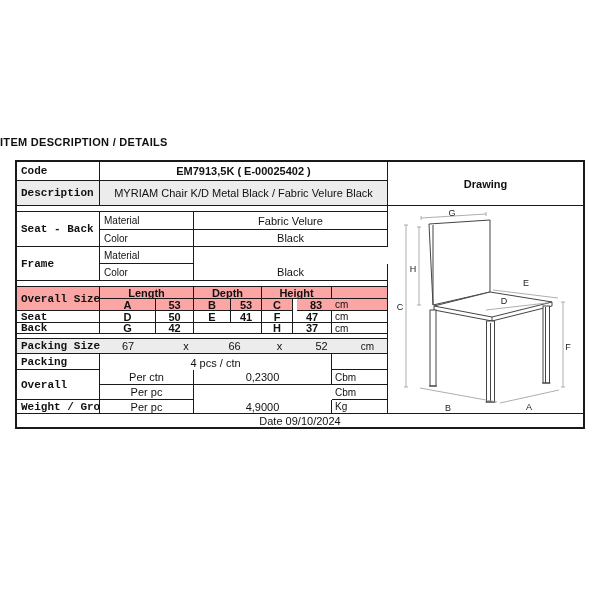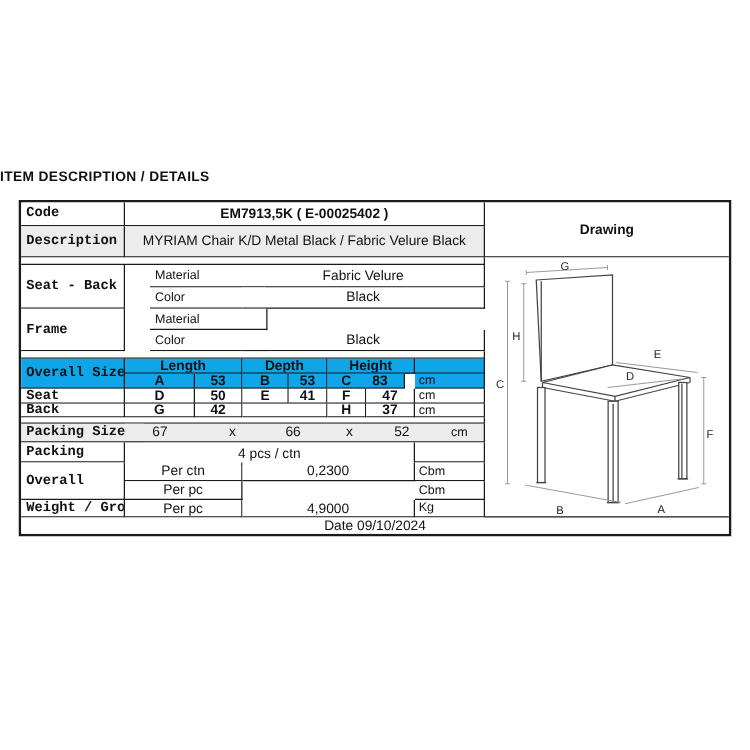--- a/index.html
+++ b/index.html
@@ -6,27 +6,27 @@
   body{font-family:"Liberation Sans",sans-serif;color:#111;}
   .page{position:relative;width:600px;height:600px;background:#fff;}
   .doc-title{position:absolute;left:0;top:136px;width:544px;text-align:left;
     font-size:11px;font-weight:bold;letter-spacing:.3px;}
   .tbl{position:absolute;left:15px;top:160px;width:570px;height:269px;
     border:2px solid #1a1a1a;box-sizing:border-box;}
   .cell{position:absolute;box-sizing:border-box;border-right:1px solid #1a1a1a;
     border-bottom:1px solid #1a1a1a;display:flex;align-items:center;justify-content:center;
     font-size:11px;overflow:hidden;white-space:nowrap;background:#fff;}
   .lbl{justify-content:flex-start;padding-left:4px;font-weight:bold;font-family:Liberation Mono, monospace;}
-  .sub{justify-content:flex-start;padding-left:4px;font-size:10px;margin-left:20px;}
+  .sub{justify-content:flex-start;padding-left:4px;font-size:10px;}
   .b{font-weight:bold;}
   .unit{justify-content:flex-start;padding-left:3px;font-size:10px;}
   .noR{border-right:none;}
   .noB{border-bottom:none;}
   .shade{background:#ECECEC;}
-  .hl{background:#0ea5e9;}
+  .hl{background:#fca5a5;}
   .seg{display:inline-flex;align-items:center;justify-content:center;height:100%;}
   svg text{font-family:"Liberation Sans",sans-serif;font-size:9px;fill:#222;}
 </style>
 </head>
 <body>
 
 <div class="page">
 
   <div class="doc-title">ITEM DESCRIPTION / DETAILS</div>
 
@@ -57,21 +57,21 @@
     <div class="cell b hl" style="left:83px;top:125px;width:94px;height:12px">Length</div>
     <div class="cell b hl" style="left:177px;top:125px;width:68px;height:12px">Depth</div>
     <div class="cell b hl" style="left:245px;top:125px;width:70px;height:12px">Height</div>
     <div class="cell hl" style="left:315px;top:125px;width:56px;height:12px"></div>
 
     <div class="cell b hl" style="left:83px;top:137px;width:56px;height:12px">A</div>
     <div class="cell b hl" style="left:139px;top:137px;width:38px;height:12px">53</div>
     <div class="cell b hl" style="left:177px;top:137px;width:37px;height:12px">B</div>
     <div class="cell b hl" style="left:214px;top:137px;width:31px;height:12px">53</div>
     <div class="cell b hl" style="left:245px;top:137px;width:31px;height:12px">C</div>
-    <div class="cell b hl" style="left:268px;top:137px;width:39px;height:12px">83</div>
+    <div class="cell b hl" style="left:280px;top:137px;width:39px;height:12px">83</div>
     <div class="cell unit hl" style="left:315px;top:137px;width:56px;height:12px">cm</div>
 
     <div class="cell lbl" style="left:0;top:149px;width:83px;height:12px">Seat</div>
     <div class="cell b" style="left:83px;top:149px;width:56px;height:12px">D</div>
     <div class="cell b" style="left:139px;top:149px;width:38px;height:12px">50</div>
     <div class="cell b" style="left:177px;top:149px;width:37px;height:12px">E</div>
     <div class="cell b" style="left:214px;top:149px;width:31px;height:12px">41</div>
     <div class="cell b" style="left:245px;top:149px;width:31px;height:12px">F</div>
     <div class="cell b" style="left:276px;top:149px;width:39px;height:12px">47</div>
     <div class="cell unit" style="left:315px;top:149px;width:56px;height:12px">cm</div>

